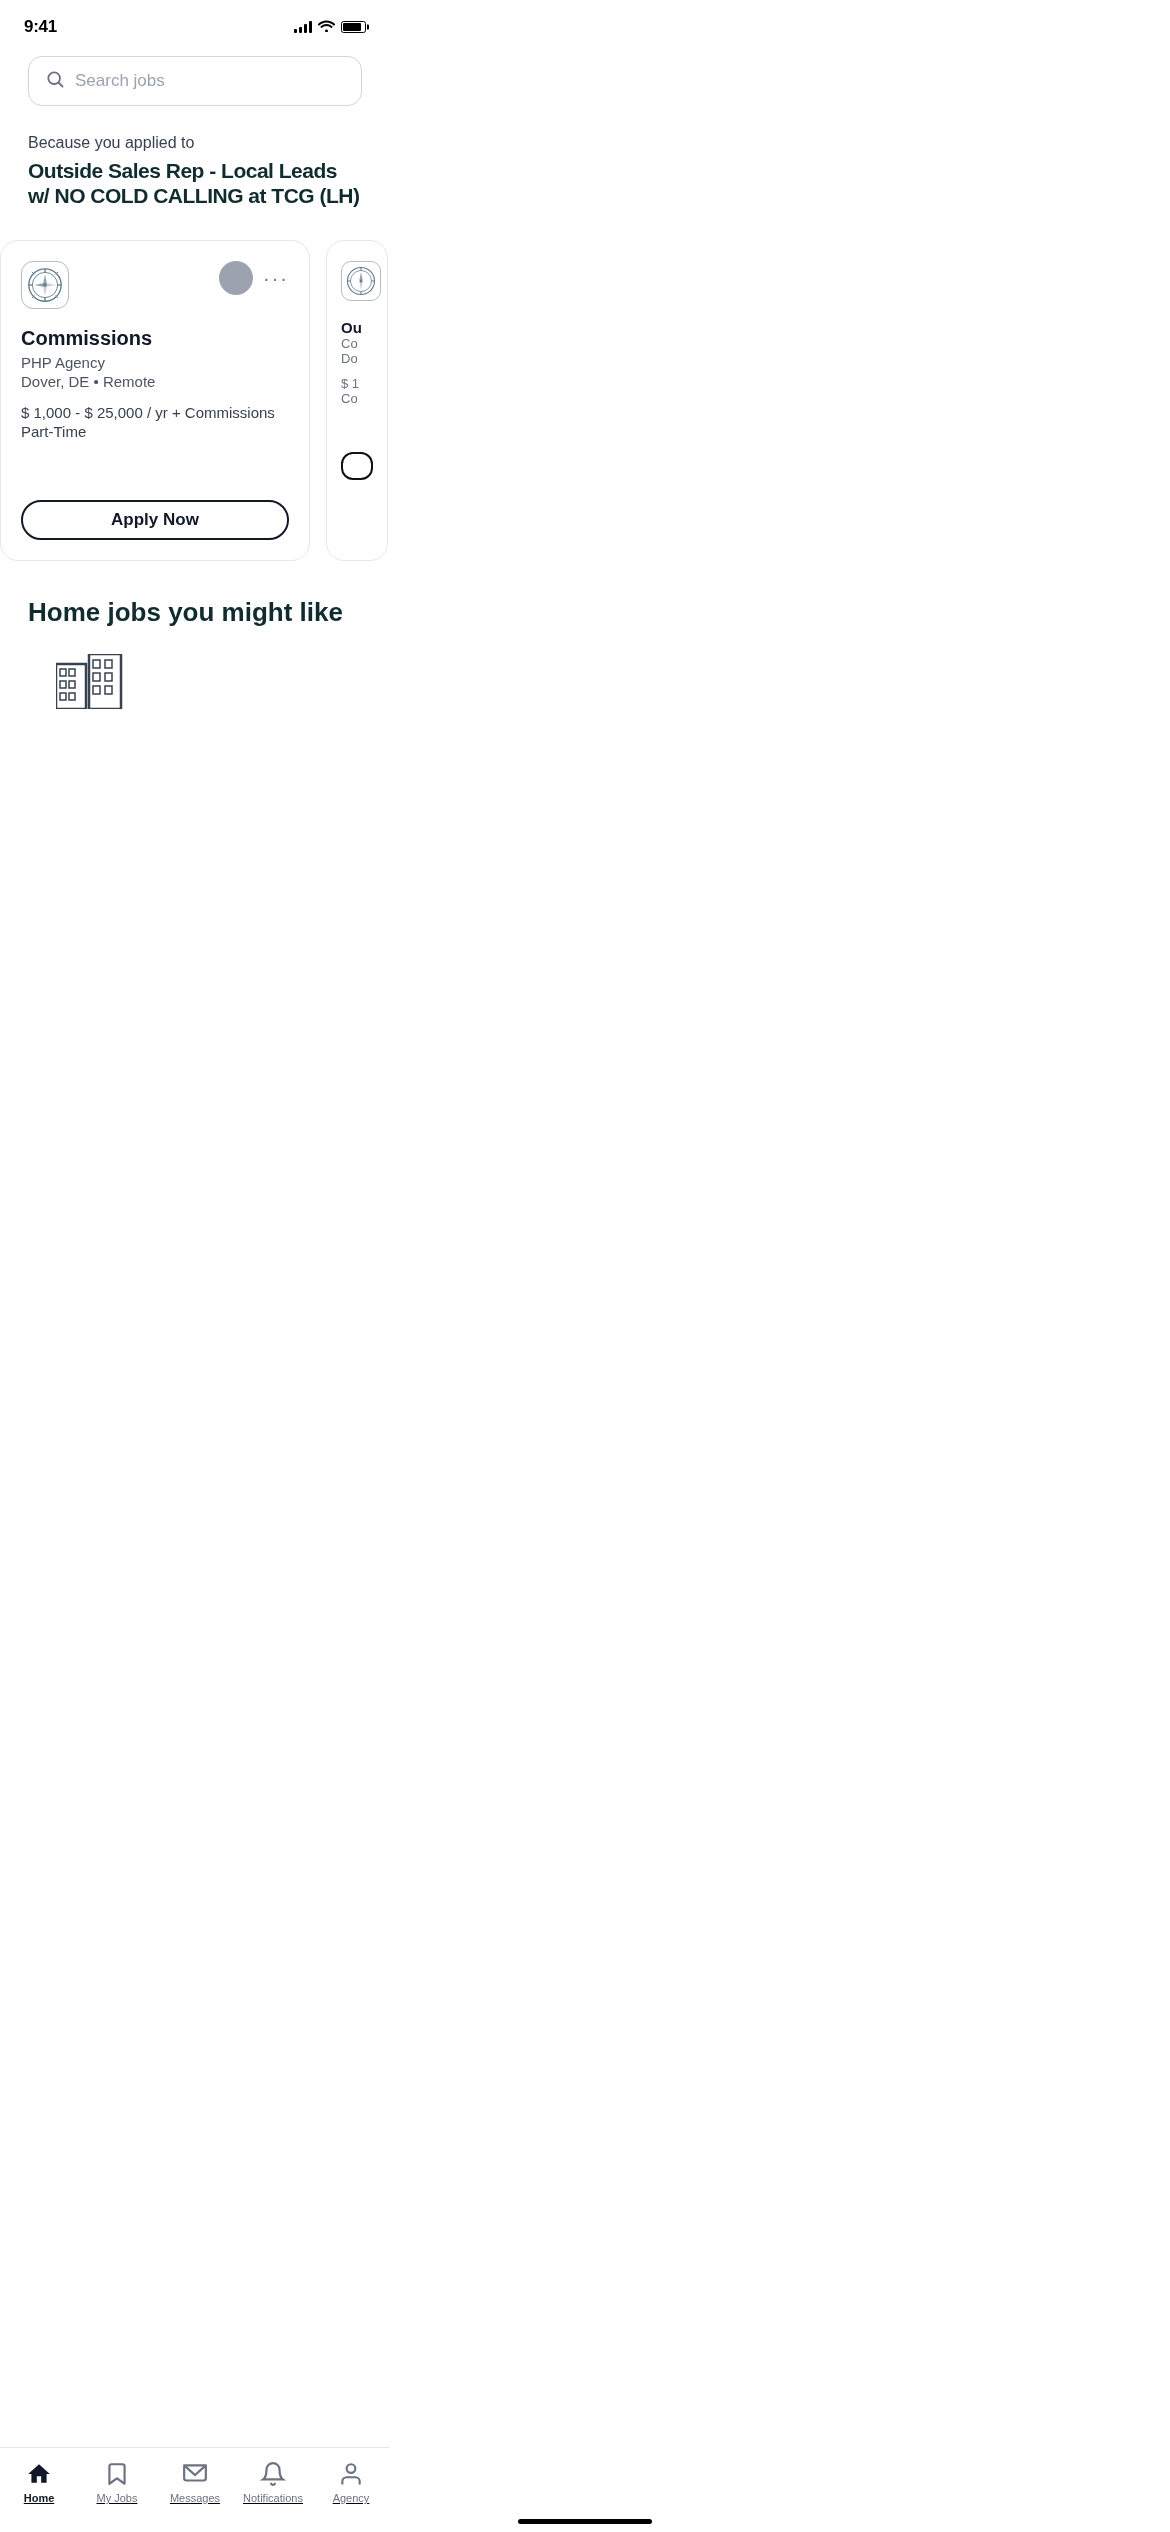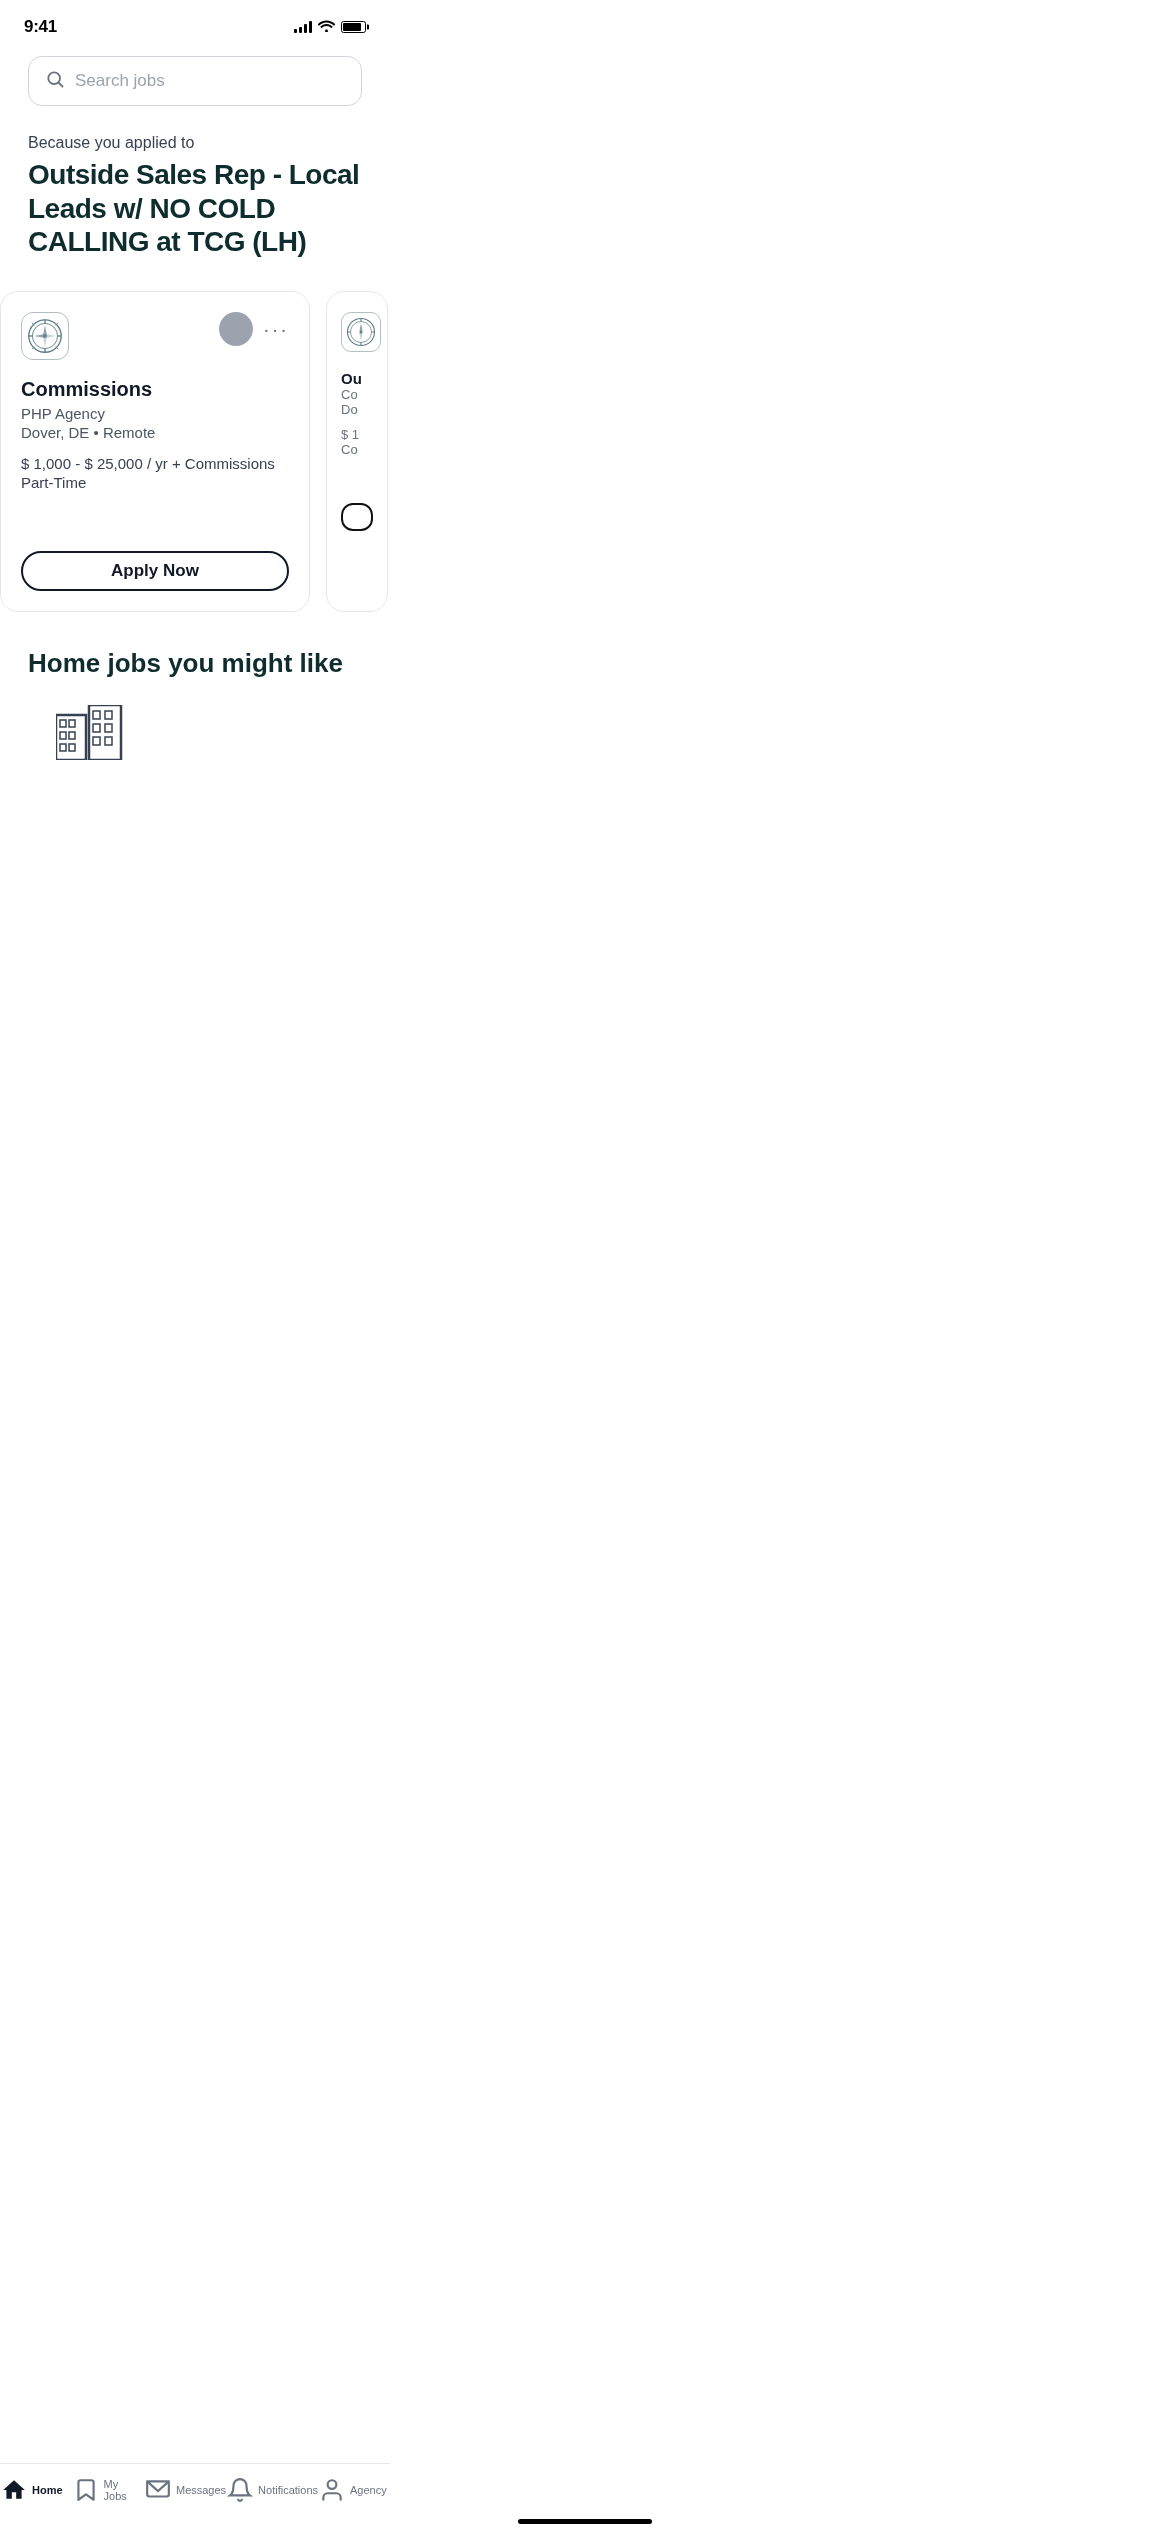--- a/index.html
+++ b/index.html
@@ -119,21 +119,21 @@
       margin-bottom: 20px;
     }
 
     .because-label {
       font-size: 16px;
       color: #374151;
       margin-bottom: 6px;
     }
 
     .because-title {
-      font-size: 28px;
+      font-size: 21px;
       font-weight: 800;
       color: #0f2d2e;
       line-height: 1.2;
       letter-spacing: -0.5px;
     }
 
     
     .cards-scroll {
       display: flex;
       gap: 16px;
@@ -318,24 +318,26 @@
       background: #fff;
       border-top: 1px solid #e5e7eb;
       display: flex;
       align-items: center;
       justify-content: space-around;
       padding: 12px 0 28px;
     }
 
     .tab-item {
       display: flex;
+      flex-direction: column;
       align-items: center;
       gap: 4px;
       cursor: pointer;
       flex: 1;
+      text-decoration: underline;
     }
 
     .tab-icon {
       width: 28px;
       height: 28px;
       display: flex;
       align-items: center;
       justify-content: center;
     }
 

